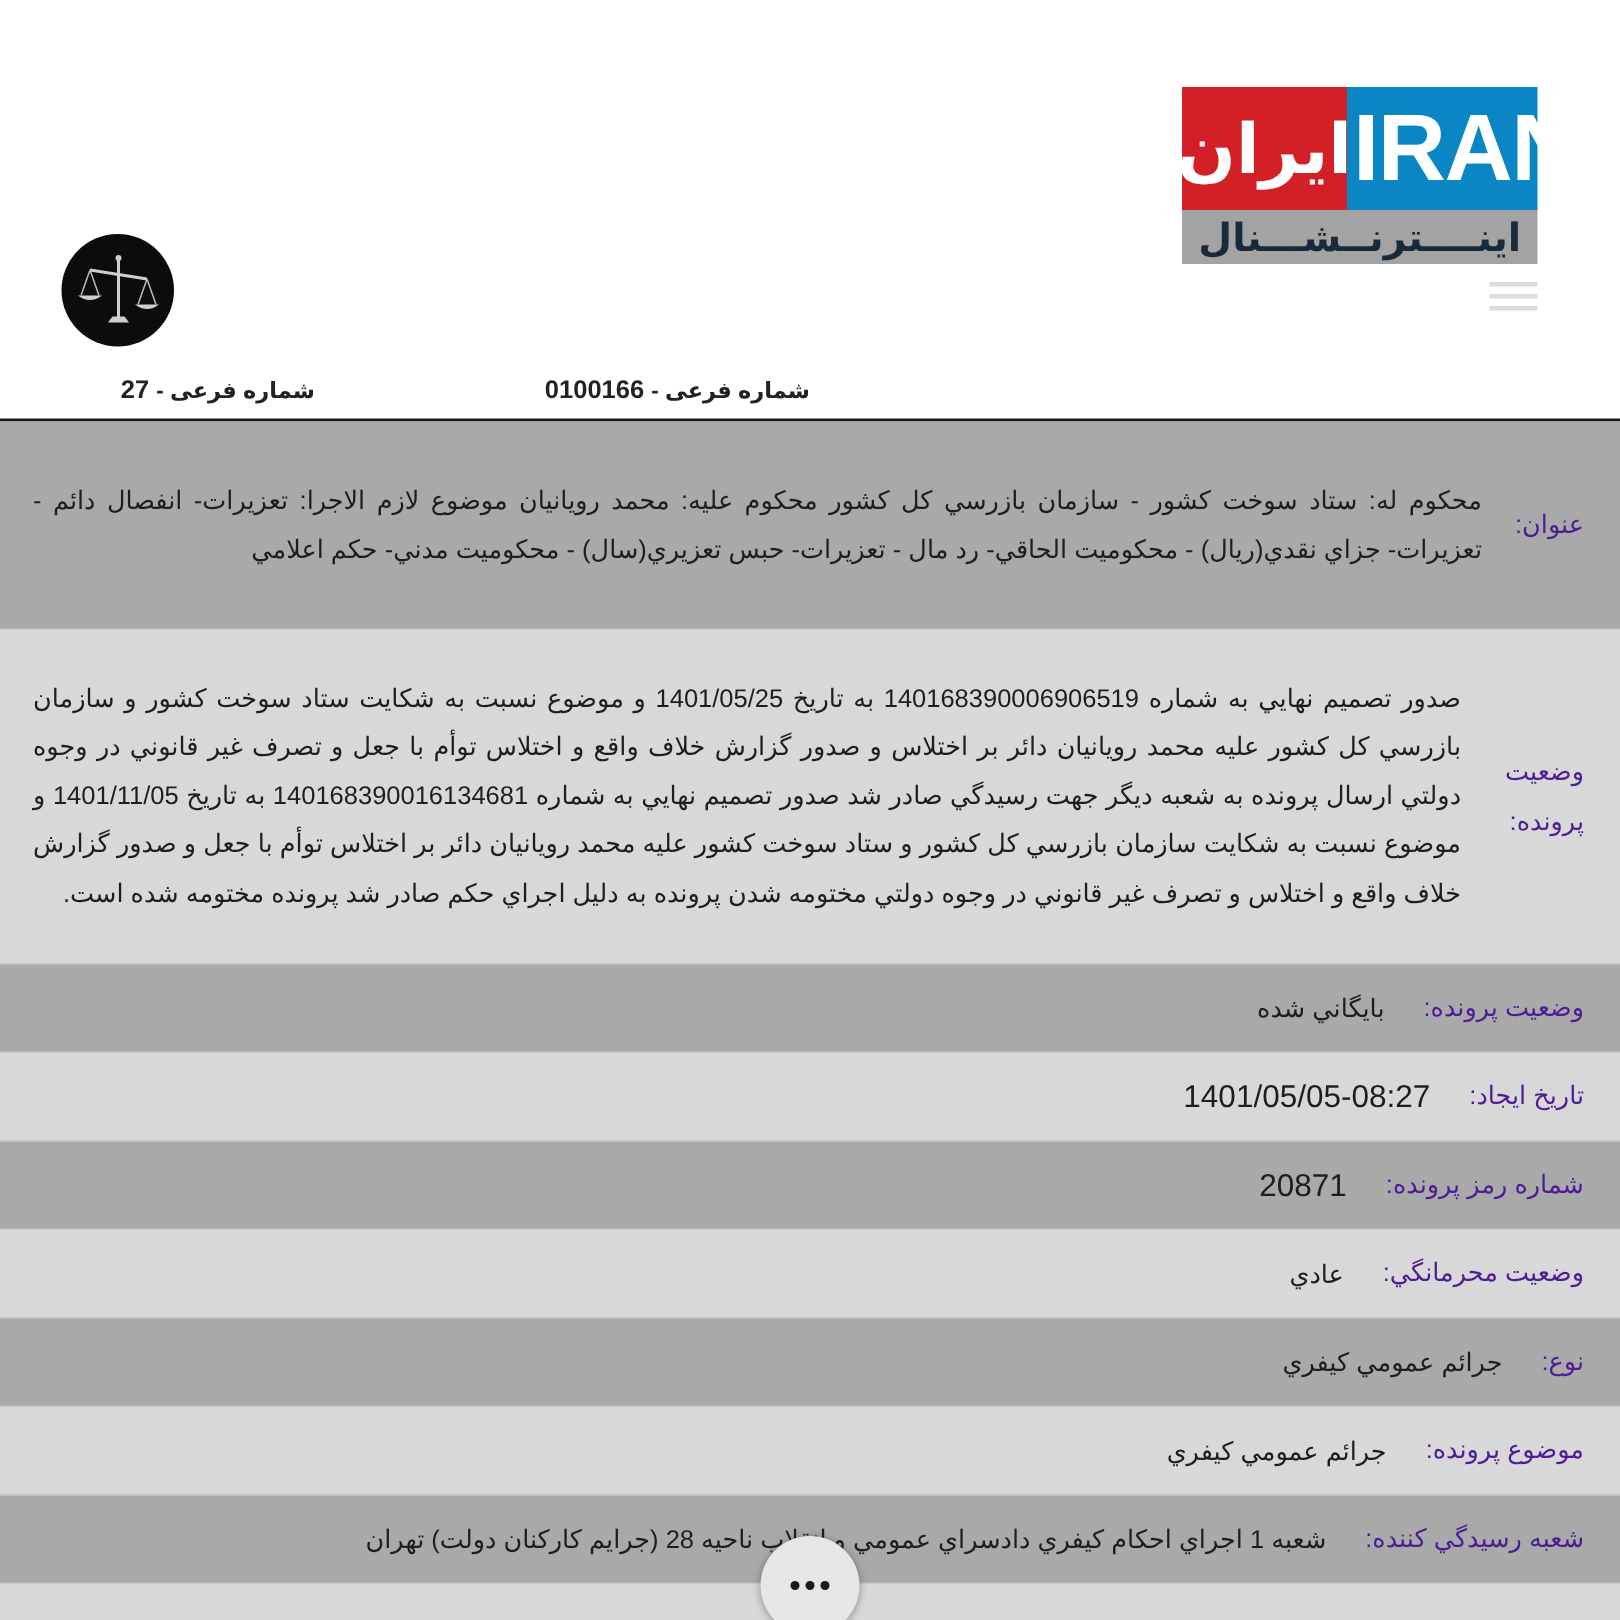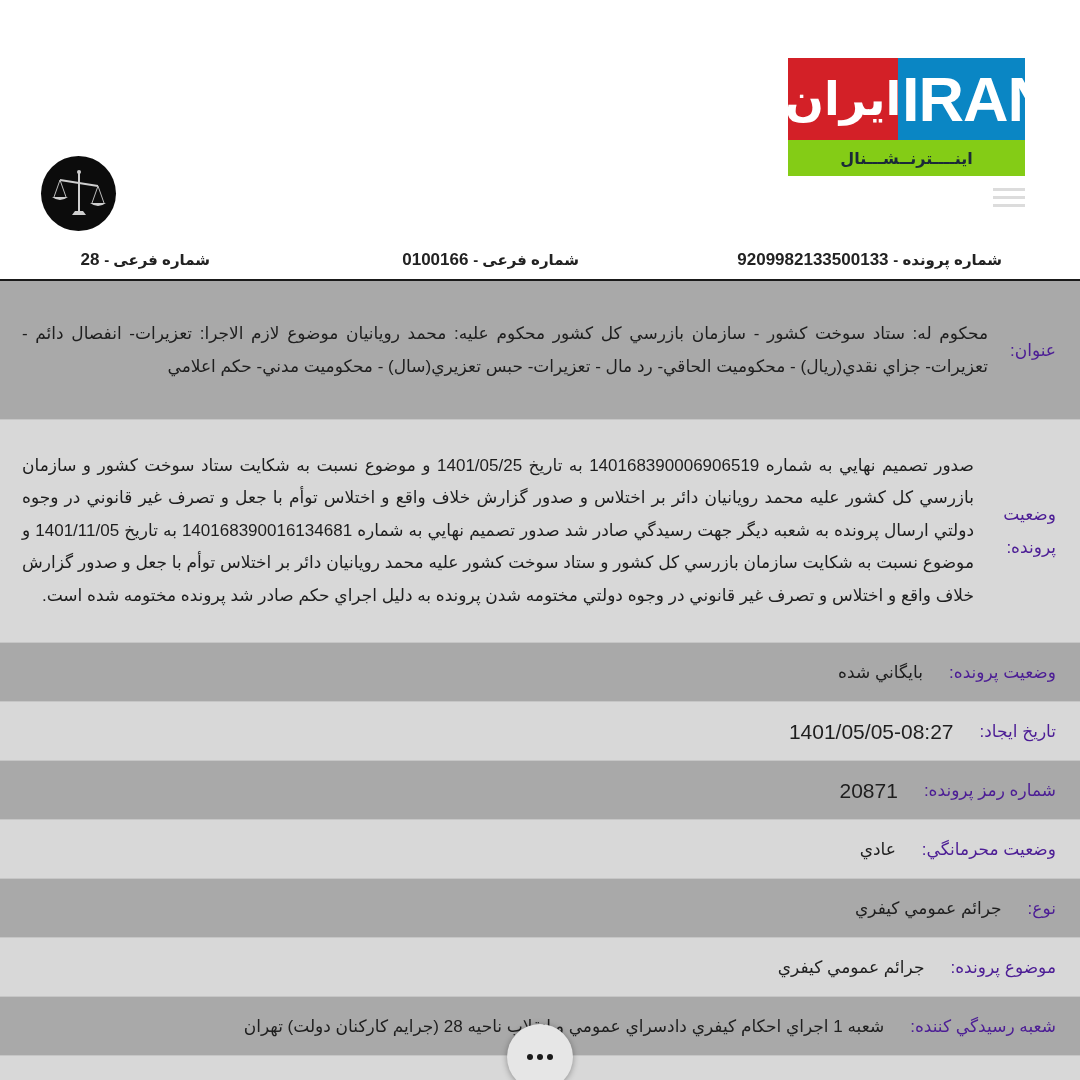--- a/index.html
+++ b/index.html
@@ -5,31 +5,31 @@
     * { box-sizing: border-box; margin: 0; padding: 0; }
     html, body { width: 1080px; height: 1080px; overflow: hidden; background: #ffffff; }
     body { font-family: "Liberation Sans", "DejaVu Sans", sans-serif; color: #1a1a1a; position: relative; }
 
     .top { position: absolute; left: 0; top: 0; width: 1080px; height: 280px; background: #fff; }
 
     .logo { position: absolute; left: 788px; top: 58px; width: 237px; height: 118px; }
     .logo-top { display: flex; height: 82px; }
     .logo-red { width: 110px; height: 82px; background: #d32027; color: #fff; font-weight: bold; font-size: 46px; display: flex; align-items: center; justify-content: center; direction: rtl; }
     .logo-blue { width: 127px; height: 82px; background: #0a86c4; color: #fff; font-weight: bold; font-size: 63px; display: flex; align-items: center; justify-content: flex-start; padding-left: 4px; letter-spacing: -1px; }
-    .logo-bottom { height: 36px; background: #84cc16; display: flex; align-items: center; justify-content: center; direction: rtl; font-size: 16px; font-weight: bold; color: #1b2a38; letter-spacing: 1px; }
+    .logo-bottom { height: 36px; background: #a3a3a3; display: flex; align-items: center; justify-content: center; direction: rtl; font-size: 26px; font-weight: bold; color: #1b2a38; letter-spacing: 1px; }
 
     .hamburger { position: absolute; left: 993px; top: 188px; width: 32px; height: 20px; cursor: pointer; }
     .hamburger span { display: block; width: 32px; height: 3px; background: #dcdcdc; margin-bottom: 5px; }
 
     .seal { position: absolute; left: 41px; top: 156px; width: 75px; height: 75px; border-radius: 50%; background: #0c0c0c; display: flex; align-items: center; justify-content: center; }
 
     .meta { position: absolute; top: 250px; font-size: 17px; font-weight: bold; color: #222; direction: rtl; white-space: nowrap; }
     .meta .lbl { font-size: 15px; }
     .meta-1 { right: 78px; }
-    .meta-2 { right: 501px; }
+    .meta-2 { right: 540px; }
     .meta-3 { right: 870px; }
 
     .rule { position: absolute; left: 0; top: 279px; width: 1080px; height: 2px; background: #1a1a1a; }
 
     .rows { position: absolute; left: 0; top: 281px; width: 1080px; }
     .row { width: 1080px; display: flex; direction: rtl; align-items: center; padding-right: 24px; padding-left: 22px; border-bottom: 1px solid #c6c6c6; }
     .row.dark { background: #a9a9a9; }
     .row.light { background: #d8d8d8; }
     .row .label { font-size: 17px; color: #4c1d95; white-space: nowrap; flex: 0 0 auto; }
     .row .value { font-size: 17px; color: #1e1e1e; line-height: 31px; text-align: justify; flex: 1 1 auto; }
@@ -73,31 +73,27 @@
       <line x1="12" y1="17" x2="6" y2="34" stroke="#bbb" stroke-width="1"></line>
       <line x1="12" y1="17" x2="18" y2="34" stroke="#bbb" stroke-width="1"></line>
       <path d="M4 34 Q12 40 20 34 Z" fill="#cfcfcf"></path>
       <line x1="50" y1="23" x2="44" y2="40" stroke="#bbb" stroke-width="1"></line>
       <line x1="50" y1="23" x2="56" y2="40" stroke="#bbb" stroke-width="1"></line>
       <path d="M42 40 Q50 46 58 40 Z" fill="#cfcfcf"></path>
       <path d="M24 52 L38 52 L35 48 L27 48 Z" fill="#cfcfcf"></path>
     </svg>
   </div>
 
-  <div class="meta meta-1">
-    <span class="lbl">شماره پرونده -</span>
-    <span>9209982133500133</span>
-  </div>
   <div class="meta meta-2">
     <span class="lbl">شماره فرعی -</span>
     <span>0100166</span>
   </div>
   <div class="meta meta-3">
     <span class="lbl">شماره فرعی -</span>
-    <span>28</span>
+    <span>27</span>
   </div>
 </div>
 
 <div class="rule"></div>
 
 <div class="rows">
   <div class="row dark r-title">
     <div class="label">عنوان:</div>
     <div class="value">محكوم له: ستاد سوخت كشور - سازمان بازرسي كل كشور محكوم عليه: محمد رويانيان موضوع لازم الاجرا: تعزيرات- انفصال دائم - تعزيرات- جزاي نقدي(ريال) - محكوميت الحاقي- رد مال - تعزيرات- حبس تعزيري(سال) - محكوميت مدني- حكم اعلامي</div>
   </div>

